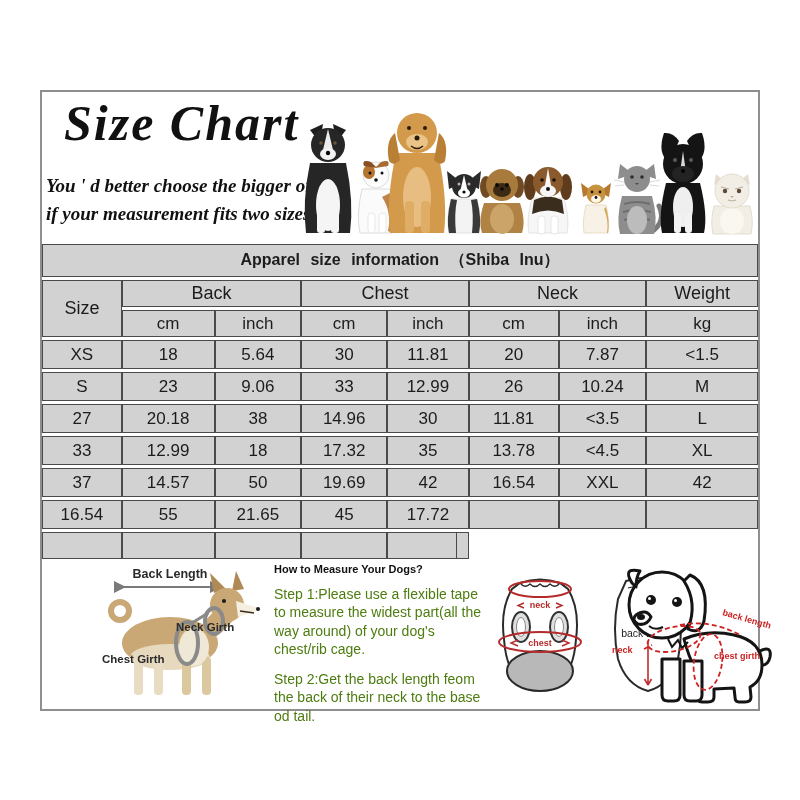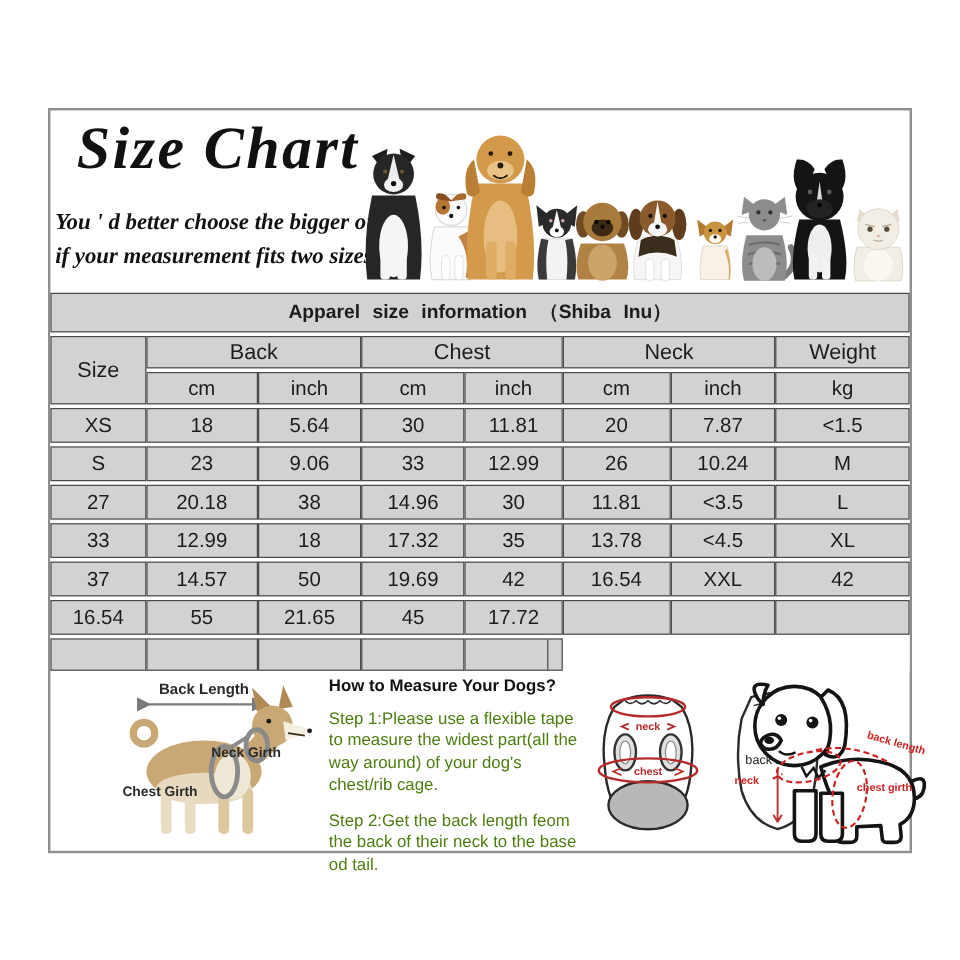--- a/index.html
+++ b/index.html
@@ -29,21 +29,21 @@
   .c.size{grid-column:1;grid-row:2/4;font-size:18px;}
   .c.g2{grid-column:span 2;font-size:18px;}
   .c.w1{font-size:18px;}
   .c.split{padding:0;}
   .c.split .sub1{flex:86;height:100%;}
   .c.split .sub2{flex:14;height:100%;border-left:1px solid #4a4a4a;}
   
   .measure{position:absolute;left:0;top:467px;width:100%;height:150px;margin-left:16px;}
   .dog-diagram{position:absolute;left:14px;top:6px;width:196px;height:132px;}
   .instructions{position:absolute;left:216px;top:4px;width:212px;}
-  .instructions h3{margin:0 0 10px 0;font-size:14px;font-weight:bold;color:#111;}
+  .instructions h3{margin:0 0 10px 0;font-size:11px;font-weight:bold;color:#111;}
   .instructions p{margin:0 0 11px 0;font-size:14px;line-height:1.32;color:#4d7c0f;}
   .garments{position:absolute;left:432px;top:10px;display:flex;gap:8px;}
   .puppy{position:absolute;left:552px;top:0px;width:168px;height:150px;}
   .footer-note{position:absolute;left:24px;bottom:6px;margin:0;
                font-size:17px;font-weight:bold;color:#111;white-space:nowrap;}
   svg text{font-family:"Liberation Sans",sans-serif;}
   .lbl{font-weight:bold;fill:#2a2a2a;}
 </style>
 </head>
 <body>

